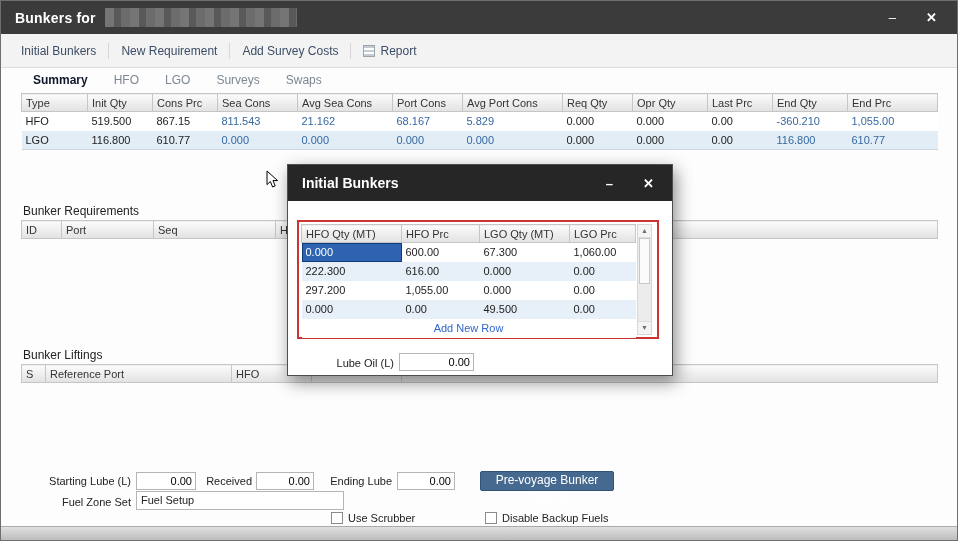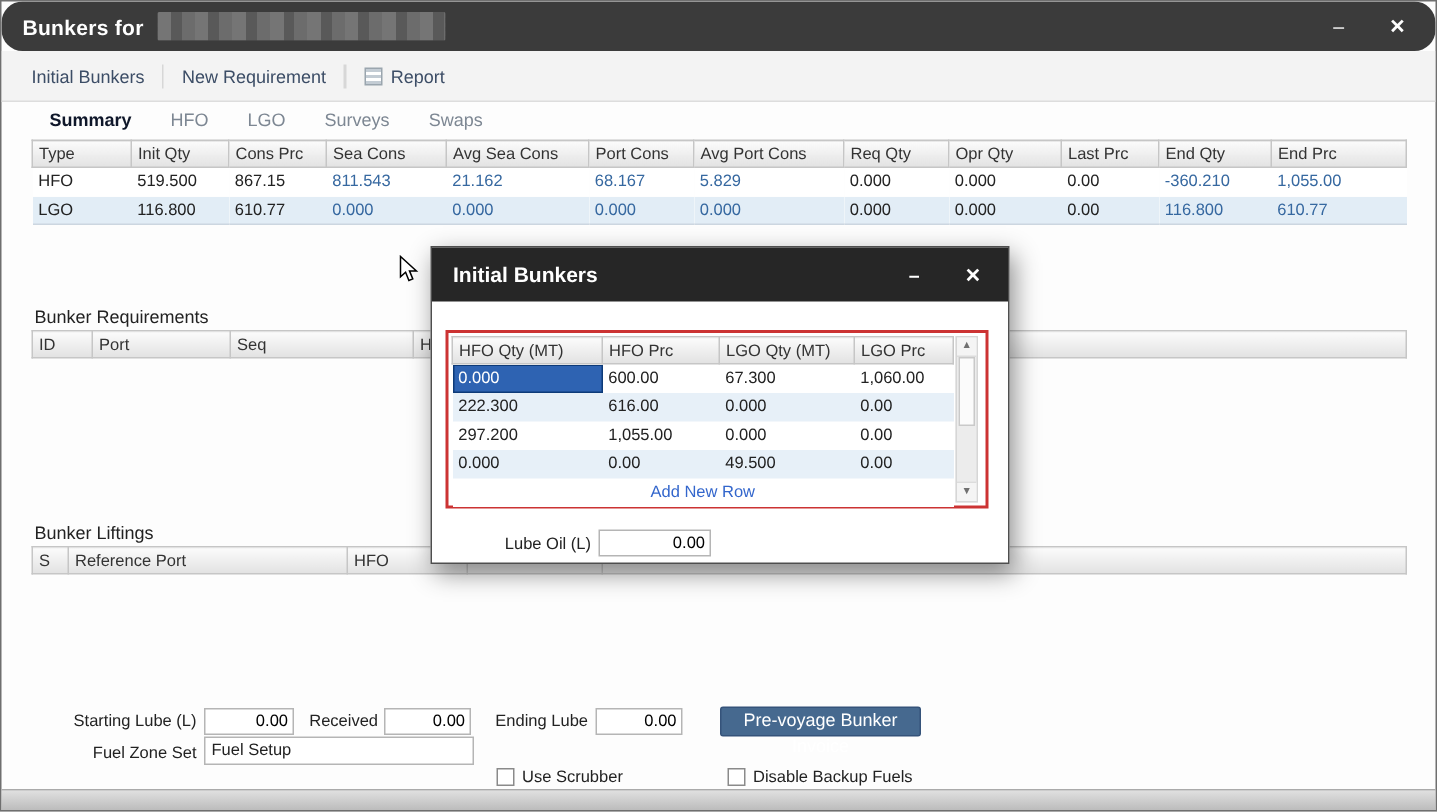--- a/index.html
+++ b/index.html
@@ -4,21 +4,21 @@
 <style>
   * { box-sizing: border-box; margin: 0; padding: 0; }
   html,body { background:#8a8a8a; font-family:"Liberation Sans", sans-serif; }
   .window {
     position:relative; width:958px; height:541px; background:#fdfdfd;
     border:1px solid #6f6f6f; overflow:hidden; font-size:11px; color:#222;
   }
   
   .titlebar {
     position:absolute; top:0; left:0; right:0; height:33px; background:#3b3b3b;
-    color:#fff; display:flex; align-items:center; padding:0 14px;border-radius:14px;
+    color:#fff; display:flex; align-items:center; padding:0 14px;
   }
   .titlebar .title { font-size:14px; font-weight:bold; letter-spacing:.2px; }
   .redacted {
     width:192px; height:19px; margin-left:9px; border-radius:1px;
     background-color:#636363;
     background-image:
       repeating-linear-gradient(90deg,#757575 0 9px,#595959 9px 16px,#6c6c6c 16px 25px),
       repeating-linear-gradient(0deg, rgba(0,0,0,.18) 0 3px, rgba(255,255,255,.05) 3px 6px);
   }
   .win-btns { margin-left:auto; display:flex; gap:30px; align-items:center; padding-right:6px; }
@@ -131,20 +131,21 @@
       <span class="win-btn">–</span>
       <span class="win-btn close">✕</span>
     </span>
   </div>
 
   <div class="toolbar">
     <span class="tb-item">Initial Bunkers</span>
     <span class="tb-sep"></span>
     <span class="tb-item">New Requirement</span>
     <span class="tb-sep"></span>
+    <span class="tb-item">Add Survey Costs</span>
     <span class="tb-sep"></span>
     <span class="tb-item">
       <span class="report-icon"></span>
       <span>Report</span>
     </span>
   </div>
 
   <div class="tabs">
     <span class="tab active">Summary</span>
     <span class="tab">HFO</span>
@@ -262,21 +263,21 @@
 
   <div class="lbl" style="left:28px; top:474px; width:102px; text-align:right;">Starting Lube (L)</div>
   <input class="tb-input" style="left: 135px; top: 471px; width: 60px;" readonly="" value="0.00">
   <div class="lbl" style="left:205px; top:474px; width:46px; text-align:right;">Received</div>
   <input class="tb-input" style="left: 255px; top: 471px; width: 58px;" readonly="" value="0.00">
   <div class="lbl" style="left:325px; top:474px; width:66px; text-align:right;">Ending Lube</div>
   <input class="tb-input" style="left: 396px; top: 471px; width: 58px;" readonly="" value="0.00">
   <button class="btn-invoice">Pre-voyage Bunker Invoice</button>
 
   <div class="lbl" style="left:28px; top:495px; width:102px; text-align:right;">Fuel Zone Set</div>
-  <div class="combo" style="left:135px; top:490px; width:180px;">Fuel Setup</div>
+  <div class="combo" style="left:135px; top:490px; width:208px;">Fuel Setup</div>
 
   <label class="cb" style="left:330px; top:511px;">
     <span class="box"></span>
     <span>Use Scrubber</span>
   </label>
   <label class="cb" style="left:484px; top:511px;">
     <span class="box"></span>
     <span>Disable Backup Fuels</span>
   </label>
 

